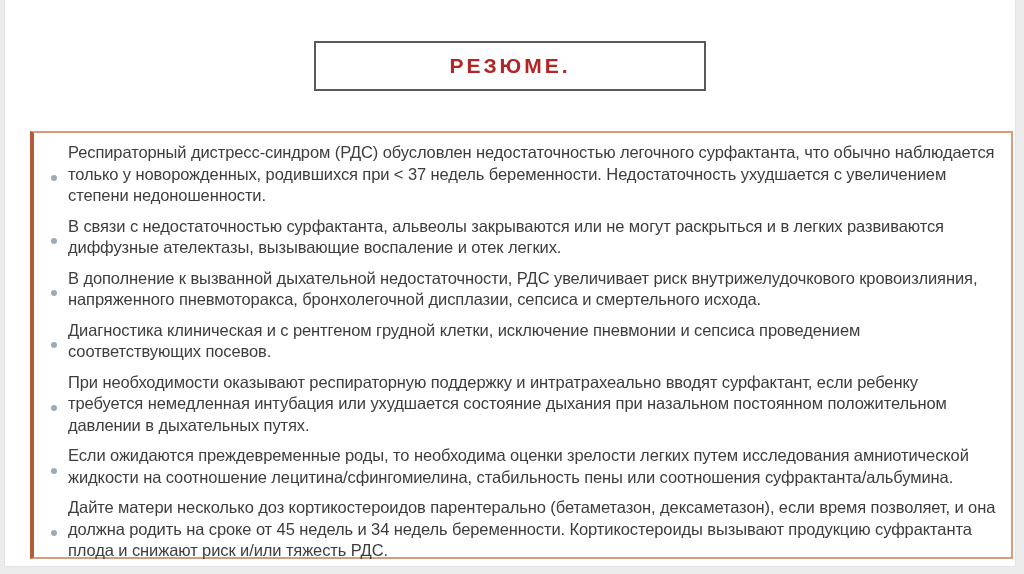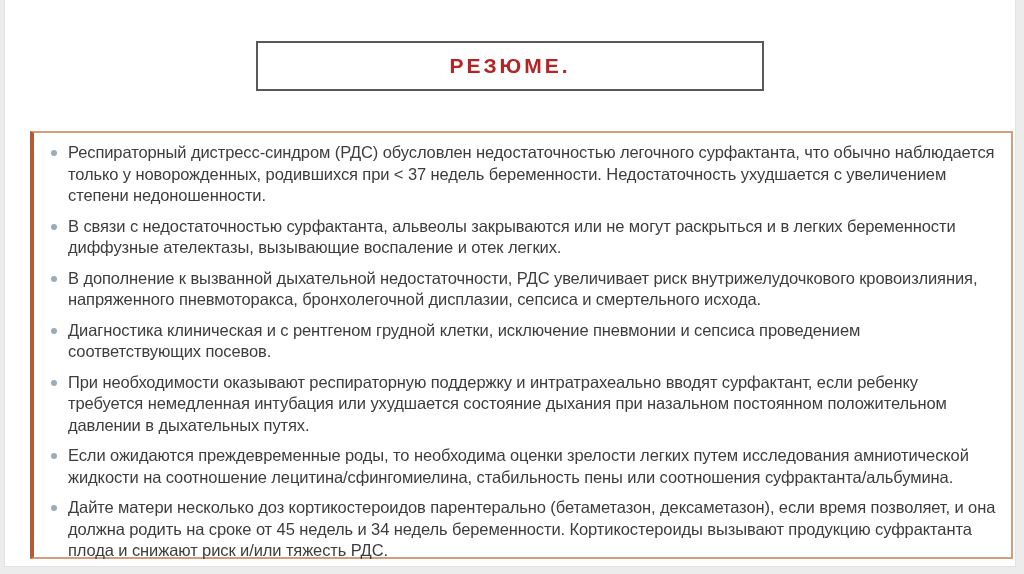--- a/index.html
+++ b/index.html
@@ -9,21 +9,21 @@
     background: #ececec;
     overflow: hidden;
   }
   .slide {
     position: absolute;
     left: 5px; top: 0; width: 1010px; height: 566px;
     background: #ffffff;
     box-shadow: 0 0 0 1px #e3e3e3;
   }
   .title-box {
-    width: 508px;
+    width: 392px;
     margin: 41px auto 0 auto;
     border: 2px solid #595959;
     background: #ffffff;
     padding: 9px 10px 10px 10px;
     text-align: center;
   }
   .title-line {
     color: #b32424;
     font-weight: bold;
     font-size: 21px;
@@ -36,21 +36,21 @@
     background: #ffffff;
     border-top: 2px solid #d49e7e;
     border-right: 2px solid #d49e7e;
     border-bottom: 2px solid #d49e7e;
     border-left: 4px solid #b55a36;
     padding: 9px 14px 6px 14px;
   }
   .bullet-list { list-style: none; }
   .bullet-item {
     display: flex;
-    align-items: flex-start;
+    align-items: center;
     margin-bottom: 9px;
   }
   .bullet-dot {
     flex: 0 0 auto;
     width: 6px; height: 6px;
     border-radius: 50%;
     background: #9aacb8;
     margin: 8px 11px 0 3px;
   }
   .bullet-text {
@@ -70,21 +70,21 @@
   </div>
 
   <div class="content-box">
     <ul class="bullet-list">
       <li class="bullet-item">
         <span class="bullet-dot"></span>
         <span class="bullet-text">Респираторный дистресс-синдром (РДС) обусловлен недостаточностью легочного сурфактанта, что обычно наблюдается только у новорожденных, родившихся при &lt; 37 недель беременности. Недостаточность ухудшается с увеличением степени недоношенности.</span>
       </li>
       <li class="bullet-item">
         <span class="bullet-dot"></span>
-        <span class="bullet-text">В связи с недостаточностью сурфактанта, альвеолы закрываются или не могут раскрыться и в легких беременности диффузные ателектазы, вызывающие воспаление и отек легких.</span>
+        <span class="bullet-text">В связи с недостаточностью сурфактанта, альвеолы закрываются или не могут раскрыться и в легких развиваются диффузные ателектазы, вызывающие воспаление и отек легких.</span>
       </li>
       <li class="bullet-item">
         <span class="bullet-dot"></span>
         <span class="bullet-text">В дополнение к вызванной дыхательной недостаточности, РДС увеличивает риск внутрижелудочкового кровоизлияния, напряженного пневмоторакса, бронхолегочной дисплазии, сепсиса и смертельного исхода.</span>
       </li>
       <li class="bullet-item">
         <span class="bullet-dot"></span>
         <span class="bullet-text">Диагностика клиническая и с рентгеном грудной клетки, исключение пневмонии и сепсиса проведением соответствующих посевов.</span>
       </li>
       <li class="bullet-item">

